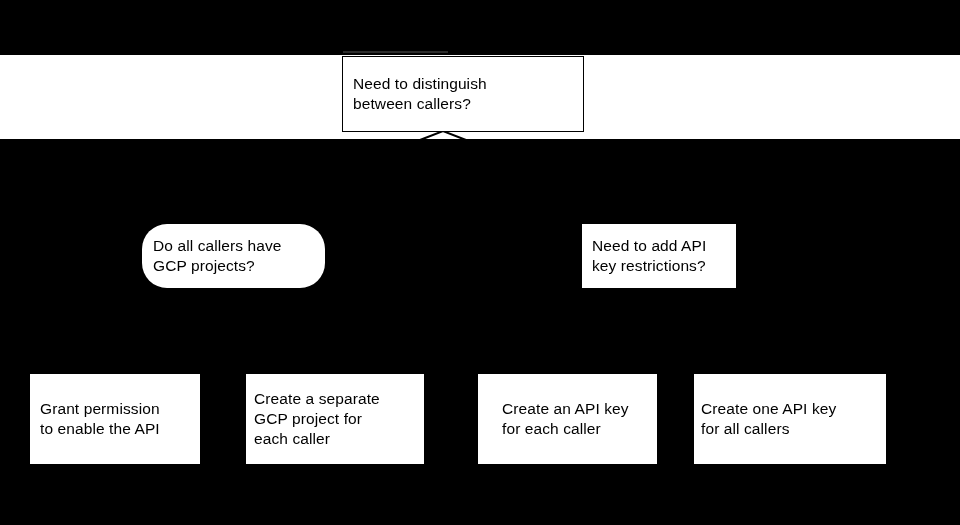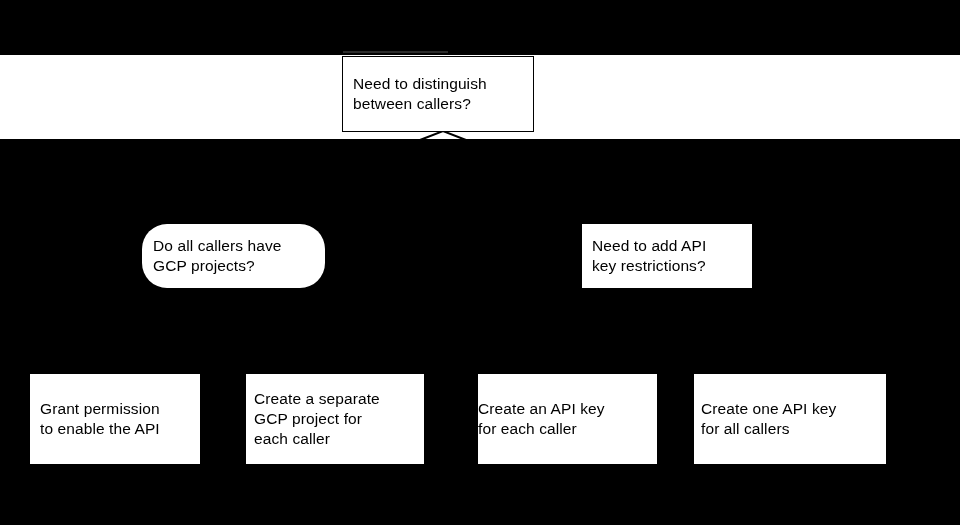--- a/index.html
+++ b/index.html
@@ -51,38 +51,38 @@
   }
 
   
   .node.bordered {
     border: 1.5px solid #000000;
   }
 
   .node.root {
     left: 342px;
     top: 56px;
-    width: 192px;
+    width: 242px;
     height: 76px;
     font-size: 15.5px;
     padding: 0 10px;
   }
   .node.decision-left {
     left: 142px;
     top: 224px;
     width: 183px;
     height: 64px;
     font-size: 15.5px;
     padding: 0 11px;
     border-radius: 25px;
   }
   .node.decision-right {
     left: 582px;
     top: 224px;
-    width: 170px;
+    width: 154px;
     height: 64px;
     font-size: 15.5px;
     padding: 0 10px;
   }
   .node.leaf-a {
     left: 30px;
     top: 374px;
     width: 170px;
     height: 90px;
     font-size: 15.5px;
@@ -95,21 +95,21 @@
     height: 90px;
     font-size: 15.5px;
     padding: 0 8px;
   }
   .node.leaf-c {
     left: 478px;
     top: 374px;
     width: 179px;
     height: 90px;
     font-size: 15.5px;
-    padding: 0 0;
+    padding: 0 24px;
   }
   .node.leaf-d {
     left: 694px;
     top: 374px;
     width: 192px;
     height: 90px;
     font-size: 15.5px;
     padding: 0 7px;
   }
 

